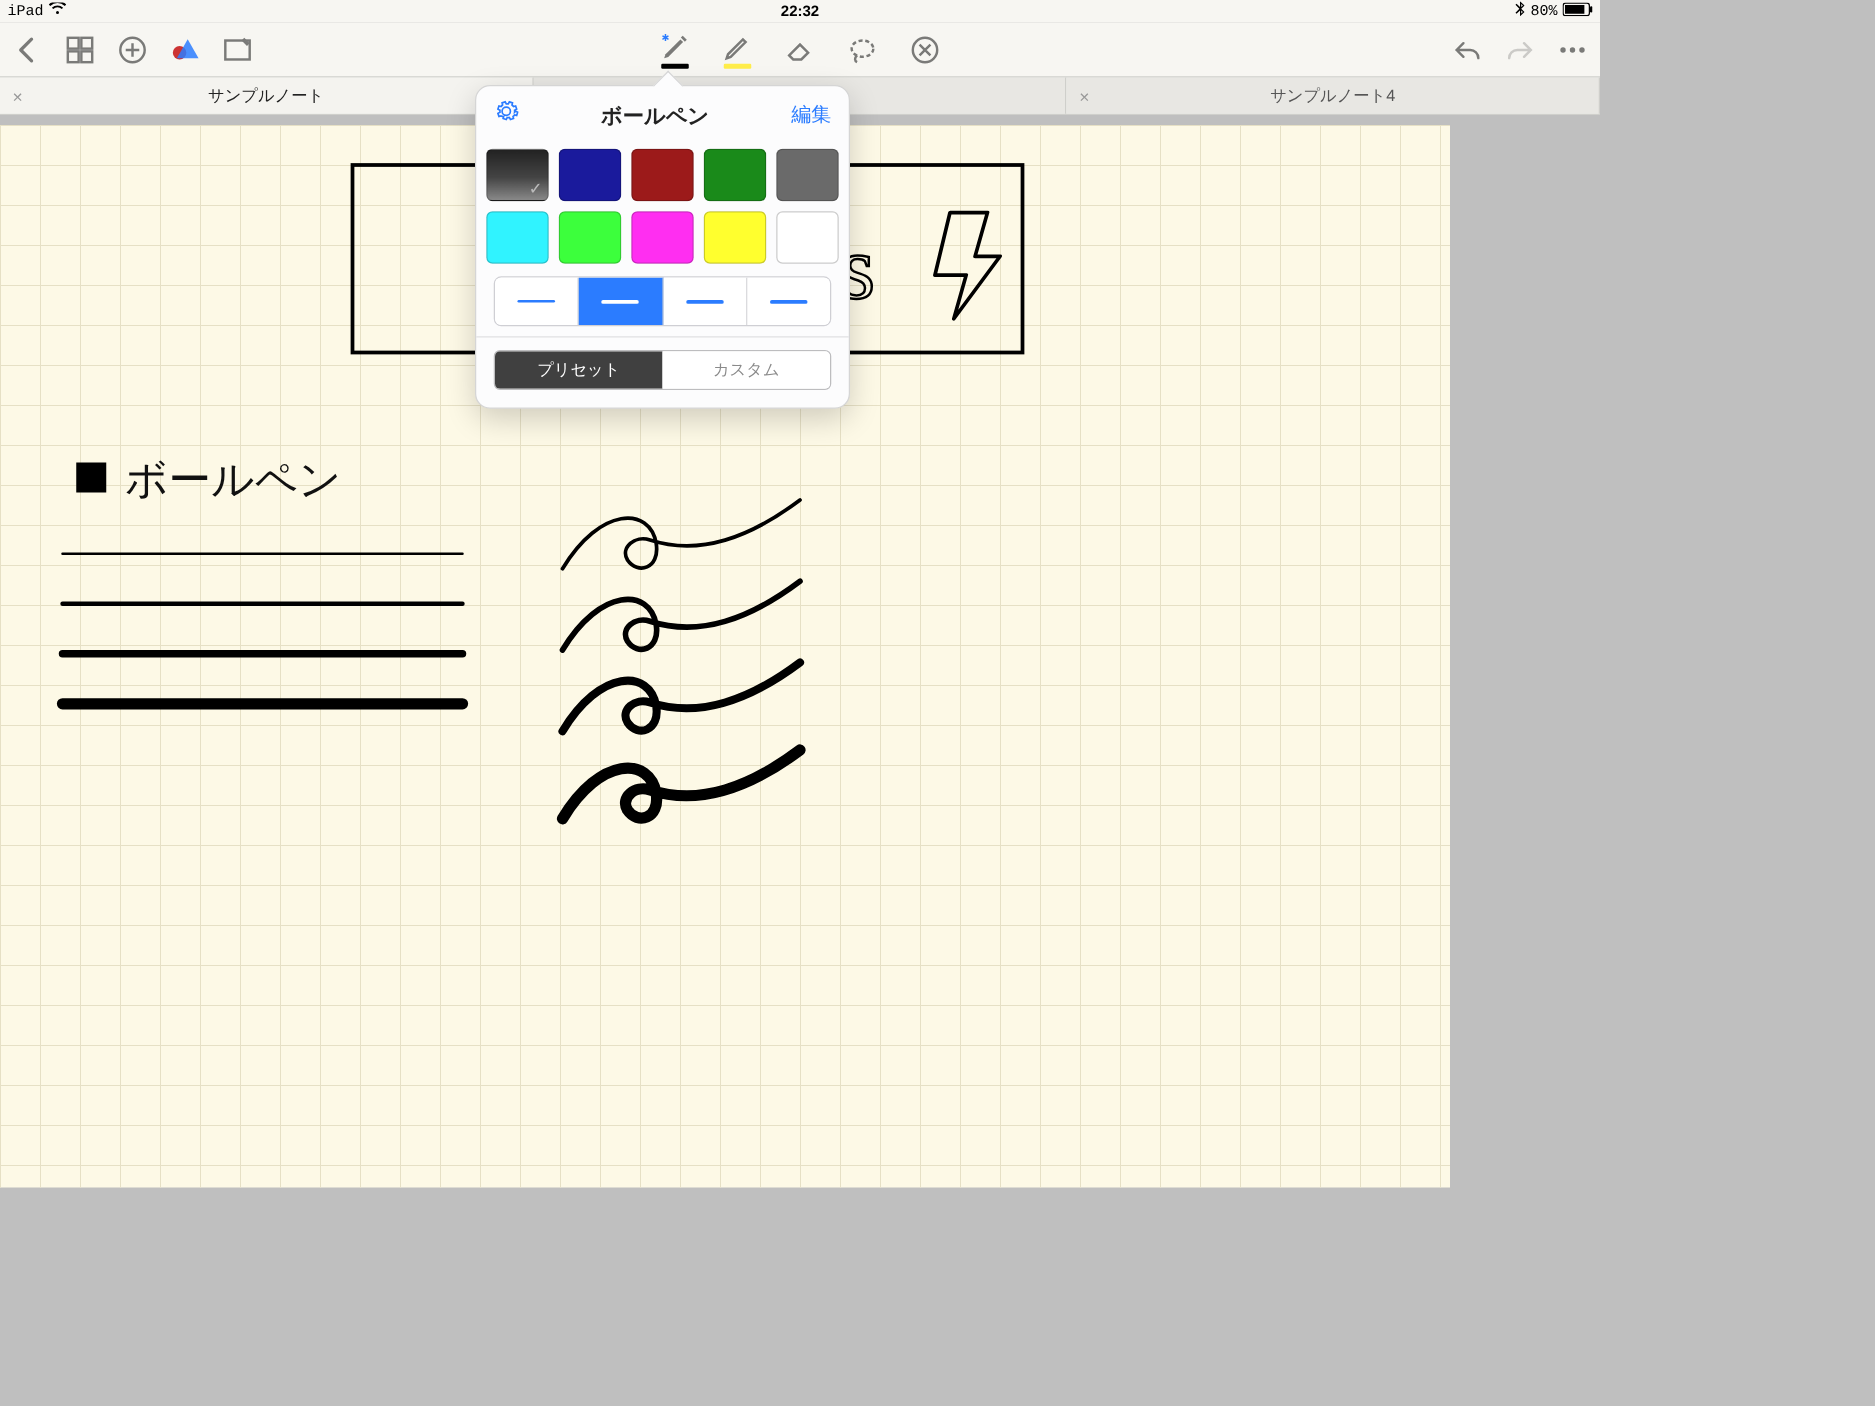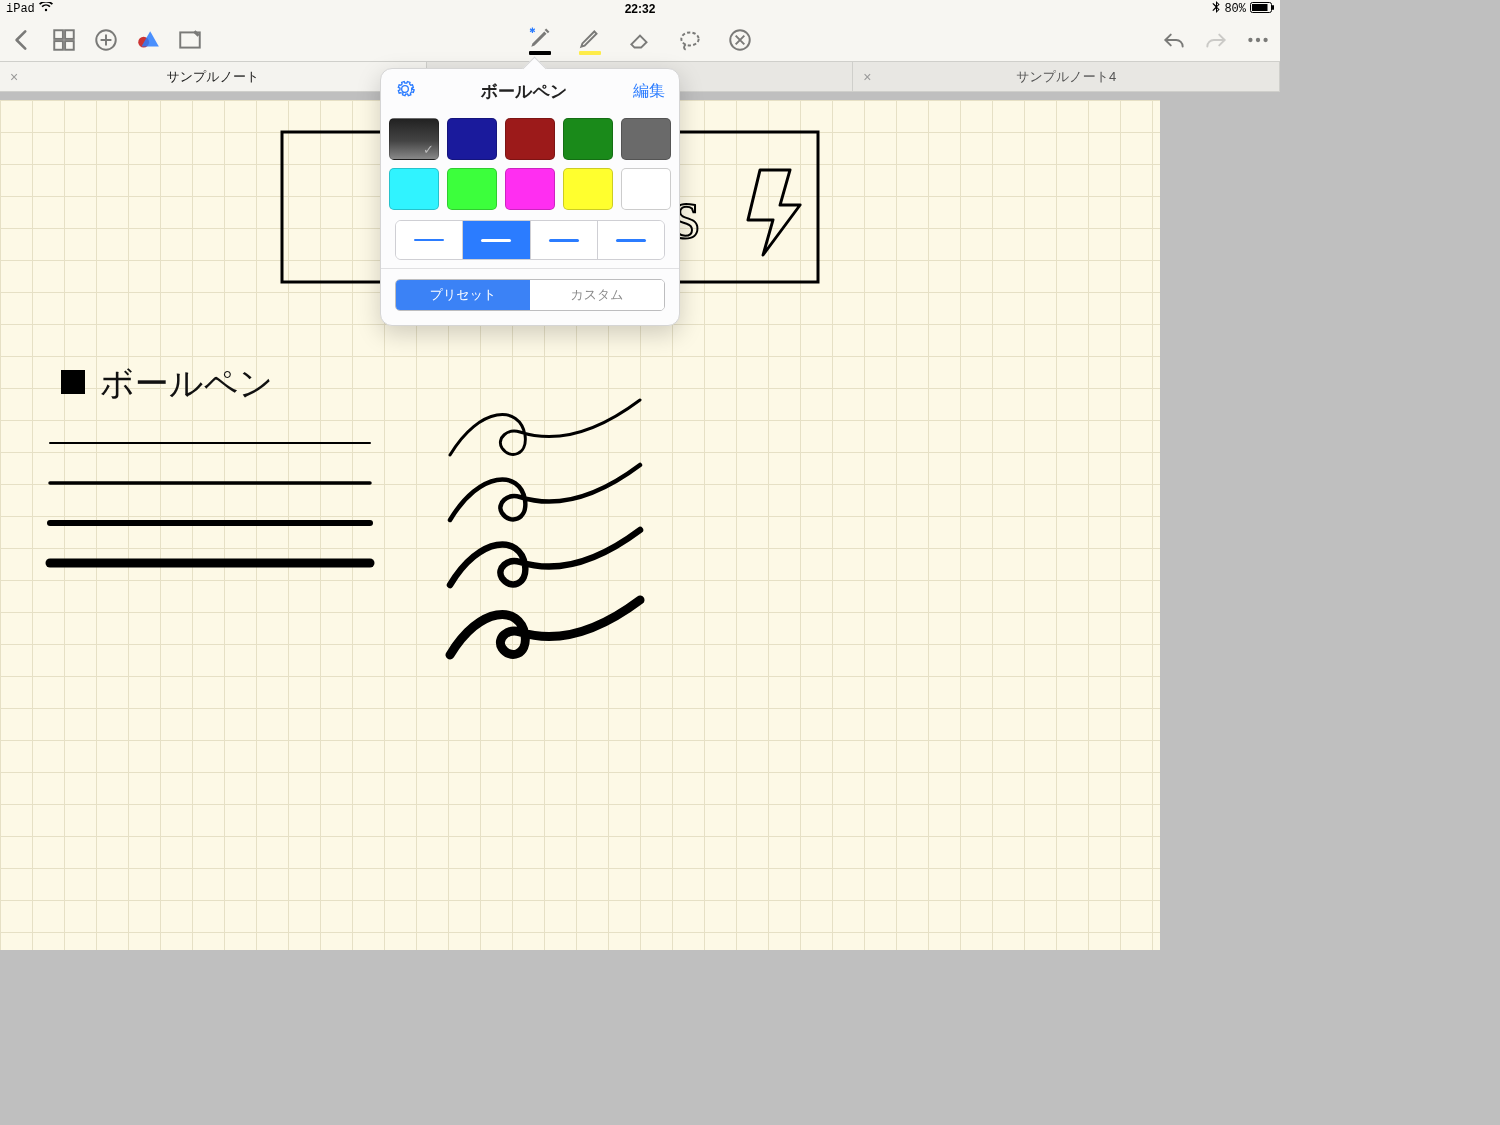--- a/index.html
+++ b/index.html
@@ -120,21 +120,21 @@
   .w-opt.sel { background:#2b7cff; }
   .w-line { width: 30px; border-radius: 2px; background:#2b7cff; }
   .w-opt.sel .w-line { background:#fff; }
 
   .pencil-msg { text-align:center; color:#2b7cff; font-size:15px; padding: 6px 0 14px; cursor:pointer;}
   .pop-sep { height:1px; background:#e0e0e2; margin: 0 0 10px 0;}
   .segmented {
     display:flex; margin: 0 14px 14px; border:1px solid #bdbdbf; border-radius:5px; overflow:hidden;
   }
   .seg { flex:1; text-align:center; font-size:13px; padding:6px 0; cursor:pointer; color:#8a8a8a; background:#fff;}
-  .seg.sel { background:#3b82f6; color:#fff;text-align:center; }
+  .seg.sel { background:#404040; color:#fff;text-align:center; }
 
   
   .hw { position:absolute; }
   .hw svg { overflow:visible; }
 </style>
 </head>
 <body>
 
 <div class="status-bar">
   <div class="status-left">

